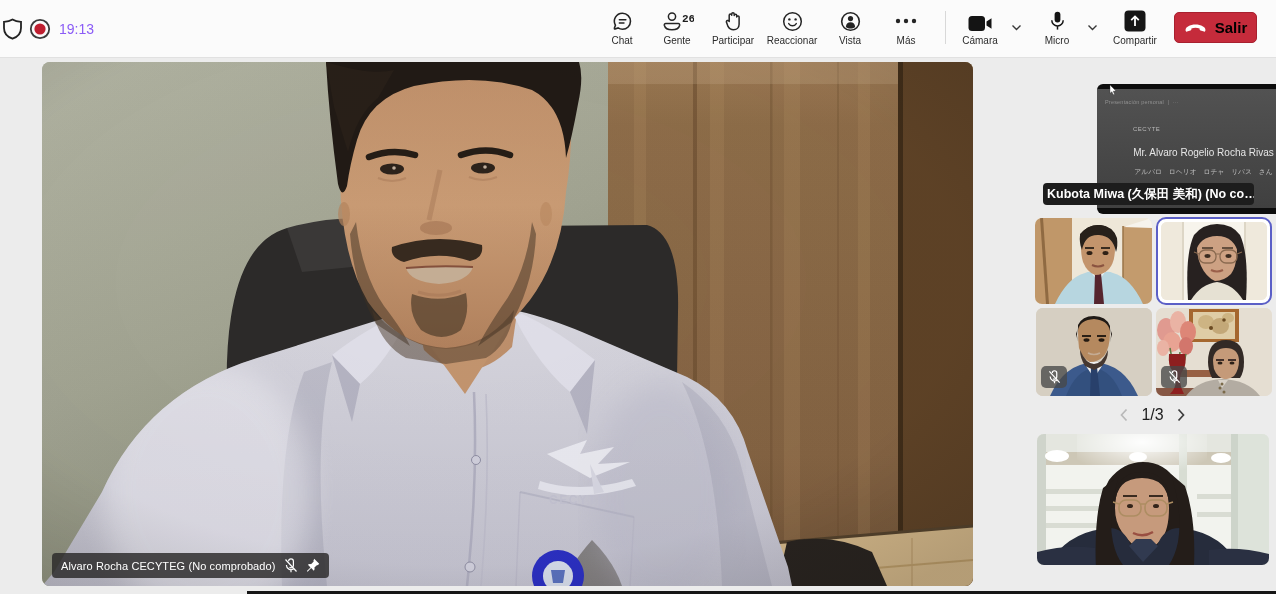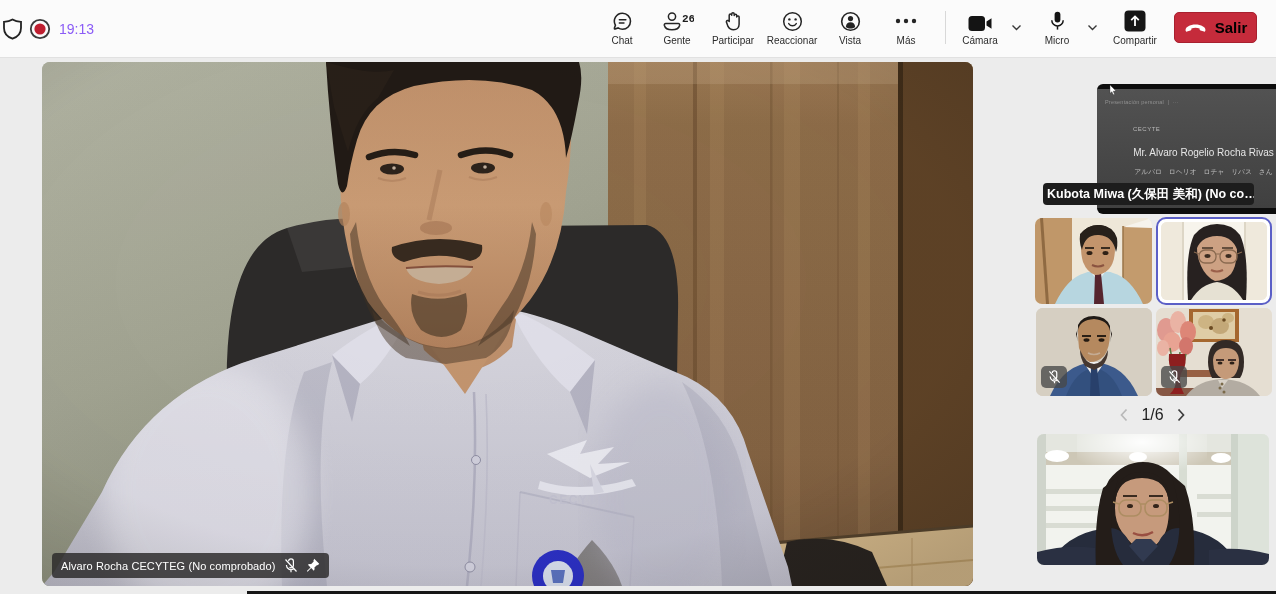--- a/index.html
+++ b/index.html
@@ -418,21 +418,21 @@
     <svg width="15" height="15" viewBox="0 0 16 16">
         <path d="M5.6 3.2 a2.4 2.4 0 0 1 4.8 0 V7.4 a2.4 2.4 0 0 1 -3.9 1.9 M3.4 7 a4.6 4.6 0 0 0 7.3 3.8 M8 12 v2.2" fill="none" stroke="#fff" stroke-width="1.3"></path>
         <path d="M2.5 1.5 L13.5 13.5" stroke="#fff" stroke-width="1.3"></path>
       </svg>
   </div>
 
   <div id="pager">
     <svg width="14" height="16" viewBox="0 0 14 16">
         <path d="M9.5 2.5 L4.5 8 L9.5 13.5" fill="none" stroke="#b9b9b9" stroke-width="1.7"></path>
       </svg>
-    <span class="num">1/6</span>
+    <span class="num">1/3</span>
     <svg width="14" height="16" viewBox="0 0 14 16">
         <path d="M4.5 2.5 L9.5 8 L4.5 13.5" fill="none" stroke="#3d3d3d" stroke-width="1.7"></path>
       </svg>
   </div>
 
   <div class="tile" id="bigtile" style="left:1037px;top:434px;width:232px;height:131px;background:#cdd5c8">
     <svg width="232" height="131" viewBox="0 0 232 131">
       <defs>
         <linearGradient id="bgt" x1="0" y1="0" x2="0" y2="1">
           <stop offset="0" stop-color="#e6e9e2"></stop>

